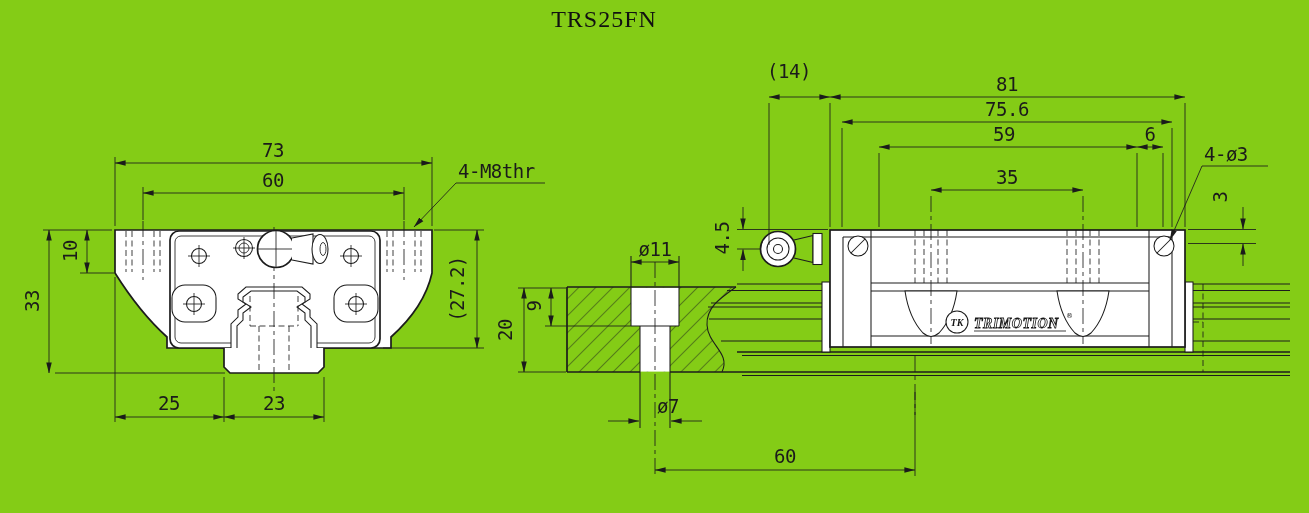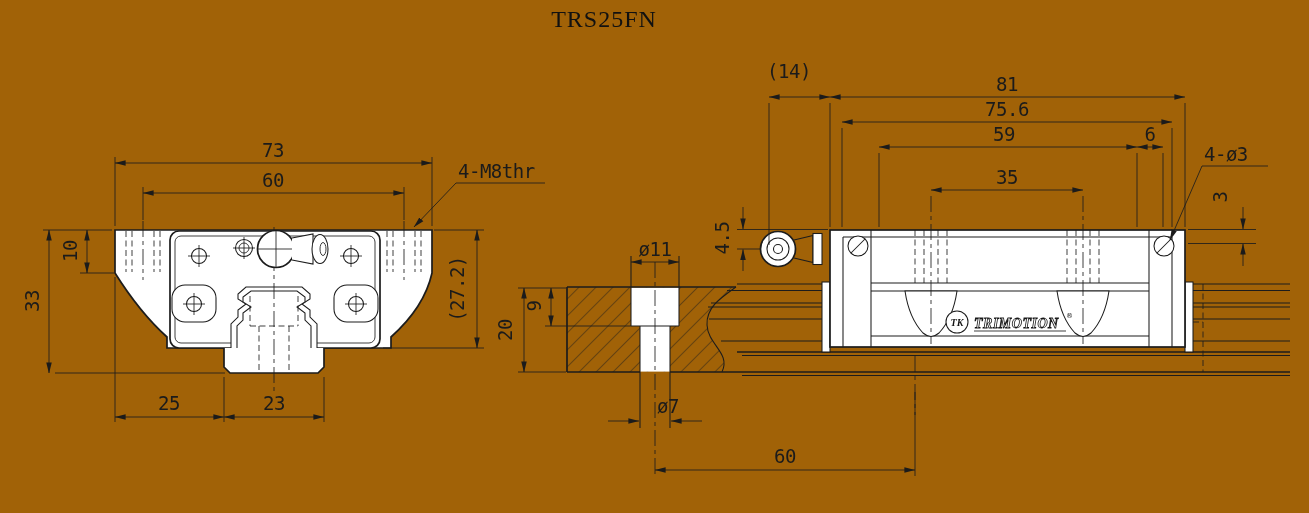--- a/index.html
+++ b/index.html
@@ -1,16 +1,16 @@
 <!DOCTYPE html>
 <html><head>
 <meta charset="utf-8">
 <style>
   html,body{margin:0;padding:0;background:#ffffff;}
-  .stage{position:relative;width:1309px;height:513px;background:#a16207;overflow:hidden;
+  .stage{position:relative;width:1309px;height:513px;background:#84cc16;overflow:hidden;
          font-family:"DejaVu Sans Mono", monospace;}
   svg{position:absolute;left:0;top:0;}
   .ln{stroke:#1c1c1c;fill:none;}
   .s2{stroke-width:1.7;}          
   .s1{stroke-width:1.05;}         
   .s0{stroke-width:0.85;}         
   .hid{stroke-dasharray:6 3.5;}   
   .cl{stroke-dasharray:16 4 4 4;} 
   .wf{fill:#ffffff;}
   .dt{font:19px "DejaVu Sans Mono", monospace;fill:#1b1b1b;letter-spacing:-0.5px;}

